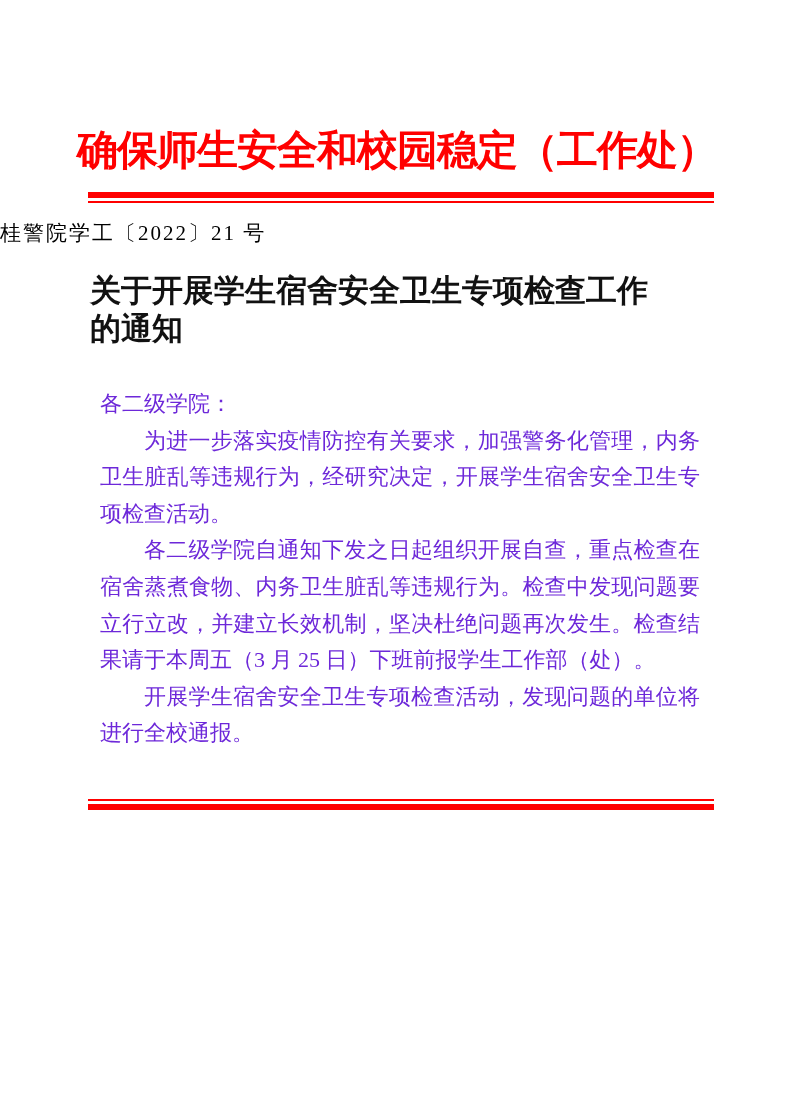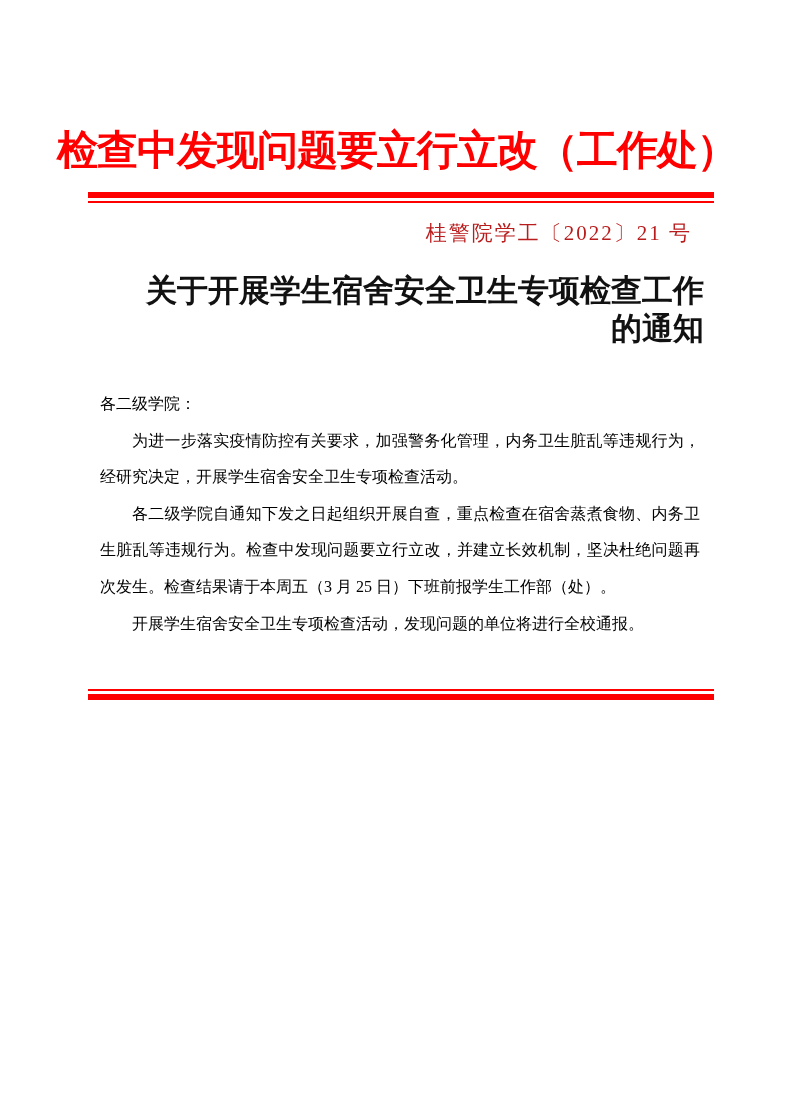--- a/index.html
+++ b/index.html
@@ -33,45 +33,44 @@
   .sep-top {
     margin: 18px 80px 0 88px;
   }
   .sep-top .bar-thick { height: 6px; background: #ff0000; }
   .sep-top .bar-gap   { height: 3px; background: transparent; }
   .sep-top .bar-thin  { height: 2px; background: #ff0000; }
 
   
   .doc-number {
     margin: 17px 102px 0 0;
-    text-align: right;
     font-size: 21px;
     line-height: 26px;
     letter-spacing: 2px;
-    color: #b91c1c;
+    color: #000000;
   }
 
   
   .doc-title {
     margin: 26px 90px 0 90px;
-    text-align: right;
+    text-align: left;
     font-family: "Liberation Sans", sans-serif;
     font-weight: bold;
     font-size: 31px;
     line-height: 38px;
     color: #111111;
   }
 
   
   .body-text {
     margin: 38px 94px 0 100px;
-    font-size: 16px;
+    font-size: 22px;
     line-height: 36.6px;
     text-align: justify;
-    color: #000000;
+    color: #6d28d9;
   }
   .body-text p {
     margin: 0;
     text-indent: 2em;
   }
   .body-text p.salutation {
     text-indent: 0;
   }
 
   
@@ -91,21 +90,21 @@
   }
   .sep-bottom .bar-thin  { height: 2px; background: #ff0000; }
   .sep-bottom .bar-gap   { height: 3px; background: transparent; }
   .sep-bottom .bar-thick { height: 6px; background: #ff0000; }
 </style>
 </head>
 <body>
 
 <div class="page">
 
-  <div class="org-title">检查中发现问题要立行立改（工作处）</div>
+  <div class="org-title">确保师生安全和校园稳定（工作处）</div>
 
   <div class="sep-top">
     <div class="bar-thick"></div>
     <div class="bar-gap"></div>
     <div class="bar-thin"></div>
   </div>
 
   <div class="doc-number">桂警院学工〔2022〕21 号</div>
 
   <div class="doc-title">

